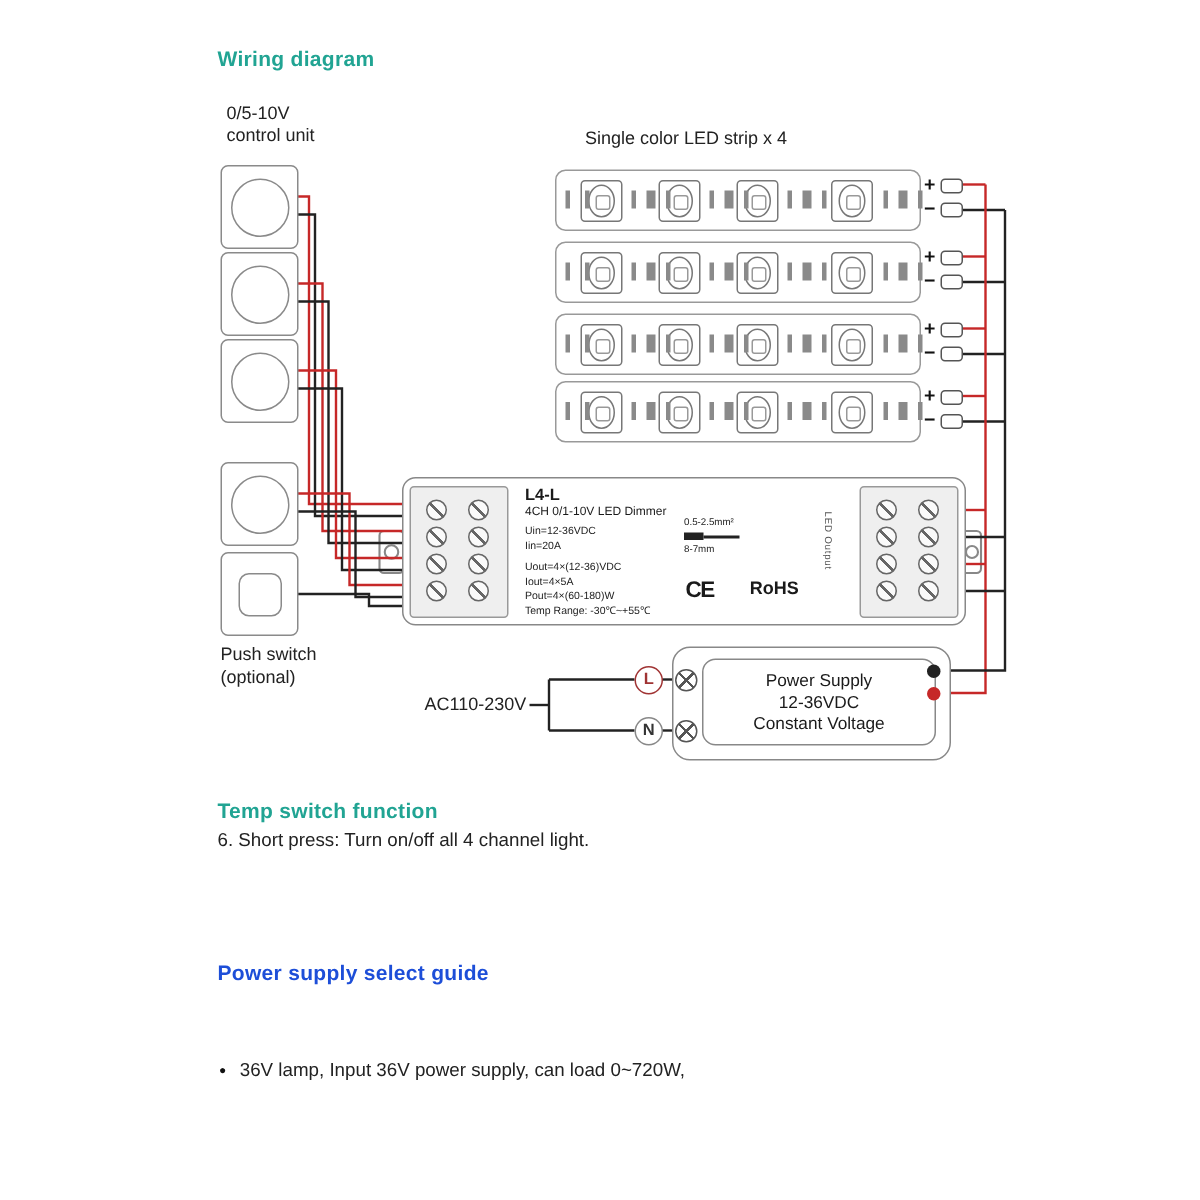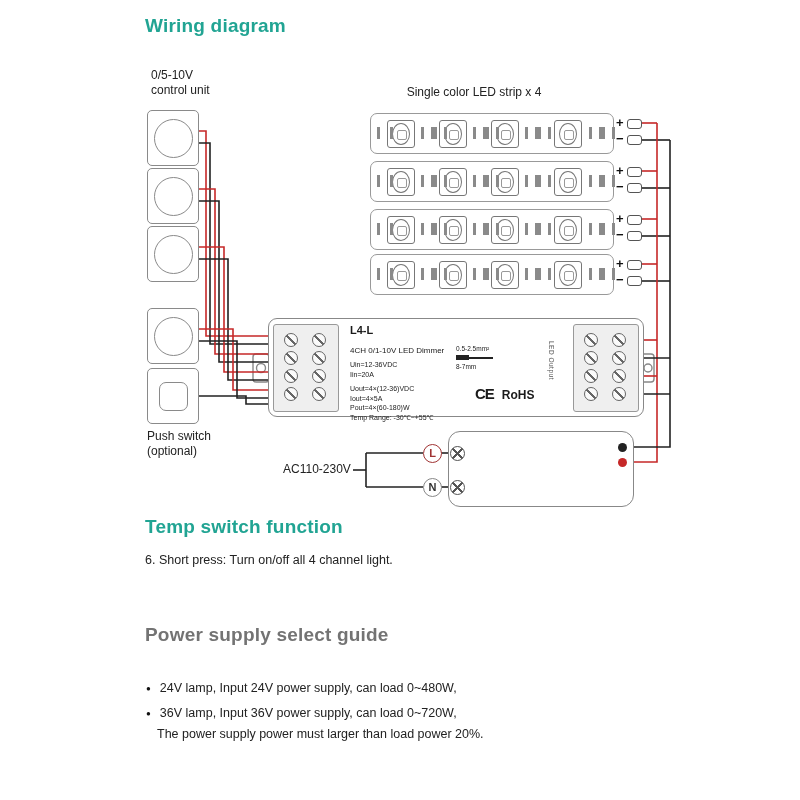--- a/index.html
+++ b/index.html
@@ -1,48 +1,48 @@
 <!DOCTYPE html>
 <html><head>
 <meta charset="utf-8">
 <style>
   html,body{margin:0;padding:0;background:#fff;}
   body{font-family:"Liberation Sans",sans-serif;color:#1a1a1a;}
   .canvas{position:relative;width:800px;height:800px;background:#fff;overflow:hidden;}
   .abs{position:absolute;}
-  .sec-heading{position:absolute;font-size:19px;font-weight:bold;letter-spacing:.2px;}
+  .sec-heading{position:absolute;font-size:14px;font-weight:bold;letter-spacing:.2px;margin-top:16px;}
   .small-label{position:absolute;font-size:12px;line-height:15px;color:#222;}
   .body-text{position:absolute;font-size:12.5px;color:#222;}
   
   .knob{position:absolute;left:147px;width:50px;height:54px;border:1.5px solid #8a8a8a;border-radius:5px;background:#fff;}
   .dial{position:absolute;inset:0;margin:auto;width:37px;height:37px;border:1.4px solid #8a8a8a;border-radius:50%;}
   .psq{position:absolute;inset:0;margin:auto;width:27px;height:27px;border:1.4px solid #8a8a8a;border-radius:7px;}
   
   .strip{position:absolute;left:370px;width:242px;height:39px;border:1.4px solid #999;border-radius:7px;background:#fff;}
   .chip{position:absolute;top:6px;width:26px;height:26px;border:1.2px solid #777;border-radius:3px;background:#fff;}
   .chip-core{position:absolute;inset:2px 4px;border:1px solid #777;border-radius:50%;}
   .chip-core::after{content:"";position:absolute;left:50%;top:50%;width:8px;height:8px;margin:-4px 0 0 -4px;border:1px solid #999;border-radius:2px;}
   .pad{position:absolute;top:13px;width:10px;height:12px;border-left:3px solid #8a8a8a;border-right:3px solid #8a8a8a;}
   .term{position:absolute;font-size:13px;font-weight:bold;color:#111;line-height:14px;}
   .conn{position:absolute;width:13px;height:8px;border:1.3px solid #555;border-radius:3px;background:#fff;}
   
   .device{position:absolute;left:268px;top:318px;width:374px;height:97px;border:1.6px solid #888;border-radius:9px;background:#fff;}
   .tblock{position:absolute;top:5px;width:64px;height:86px;border:1.2px solid #999;border-radius:3px;background:#efefef;}
   .screw{position:absolute;width:12px;height:12px;border:1.2px solid #666;border-radius:50%;
          background:linear-gradient(45deg,transparent 44%,#666 44% 56%,transparent 56%),#fafafa;}
   .model{font-size:11px;font-weight:bold;margin-top:2px;}
-  .devname{font-size:8px;margin-top:10px;}
+  .devname{font-size:8px;margin-top:0;}
   .spec{font-size:7px;line-height:9.5px;color:#222;}
   .gap{margin-top:5px;}
   .gauge{position:absolute;left:187px;top:26px;width:62px;}
   .gtext{font-size:6.5px;line-height:8px;color:#222;}
   .gicon{position:relative;height:10px;width:40px;}
   .gicon::before{content:"";position:absolute;left:0;top:2px;width:13px;height:5px;background:#222;}
   .gicon::after{content:"";position:absolute;left:13px;top:4px;width:24px;height:2px;background:#222;}
-  .ce-row{position:absolute;left:206px;top:66px;display:flex;align-items:flex-end;gap:8px;}
+  .ce-row{position:absolute;left:188px;top:66px;display:flex;align-items:flex-start;gap:24px;}
   .ce{font-size:15px;font-weight:bold;letter-spacing:-1px;}
   .rohs{font-size:12px;font-weight:bold;}
   .ledout{position:absolute;left:279px;top:22px;height:62px;writing-mode:vertical-rl;font-size:6.5px;color:#555;letter-spacing:.5px;}
   
   .psu-outer{position:absolute;left:448px;top:431px;width:184px;height:74px;border:1.5px solid #888;border-radius:12px;background:#fff;}
   .psu-inner{position:absolute;left:468px;top:439px;width:156px;height:58px;border:1.4px solid #888;border-radius:9px;background:#fff;
              text-align:center;font-size:11.5px;line-height:14.5px;padding-top:7px;box-sizing:border-box;}
   .xscrew{position:absolute;width:13px;height:13px;border:1.3px solid #555;border-radius:50%;
           background:linear-gradient(45deg,transparent 45%,#555 45% 55%,transparent 55%),
                      linear-gradient(-45deg,transparent 45%,#555 45% 55%,transparent 55%),#fff;}
@@ -120,21 +120,21 @@
     </div>
 
   <div class="knob" style="top:368px">
       <div class="psq"></div>
     </div>
   <div class="small-label" style="left:147px;top:429px">
     <span>Push switch</span><br>
     <span>(optional)</span>
   </div>
 
-  <div class="small-label" style="left:374px;top:85px;width:200px;text-align:center">Single color LED strip x 4</div>
+  <div class="small-label" style="left:390px;top:85px;width:200px;">Single color LED strip x 4</div>
   <div class="strip" style="top:113px">
       <div class="chip" style="left: 16px;">
         <div class="chip-core"></div>
       </div>
       <div class="chip" style="left: 68px;">
         <div class="chip-core"></div>
       </div>
       <div class="chip" style="left: 120px;">
         <div class="chip-core"></div>
       </div>
@@ -258,39 +258,40 @@
       <div class="gtext">8-7mm</div>
     </div>
     <div class="ce-row">
       <span class="ce">CE</span>
       <span class="rohs">RoHS</span>
     </div>
     <div class="ledout">LED Output</div>
   </div>
 
   <div class="psu-outer"></div>
+  <div class="psu-inner">
+    <div>Power Supply</div>
+    <div>12-36VDC</div>
+    <div>Constant Voltage</div>
+  </div>
   <div class="xscrew" style="left:450px;top:446px"></div>
   <div class="xscrew" style="left:450px;top:480px"></div>
   <div class="lncirc" id="l-circ" style="left: 423px; top: 444px; color: rgb(160, 51, 51); border-color: rgb(160, 51, 51);">L</div>
   <div class="lncirc" id="n-circ" style="left: 423px; top: 478px; color: rgb(51, 51, 51); border-color: rgb(136, 136, 136);">N</div>
   <div class="dot9" id="dc-neg" style="left: 618px; top: 443px; background: rgb(34, 34, 34);"></div>
   <div class="dot9" id="dc-pos" style="left: 618px; top: 458px; background: rgb(198, 40, 40);"></div>
   <div class="body-text" style="left:283px;top:462px;font-size:12px">AC110-230V</div>
 
   <div class="sec-heading" style="left: 145px; top: 516px; color: rgb(33, 164, 147);">Temp switch function</div>
   <div class="body-text" style="left:145px;top:553px">6. Short press: Turn on/off all 4 channel light.</div>
 
-  <div class="sec-heading" style="left: 145px; top: 624px; color: #737373;">Power supply select guide</div>
-  <div class="brow" style="left:146px;top:681px">
-    <span>24V lamp, Input 24V power supply, can load 0~480W,</span>
-    </div>
+  <div class="sec-heading" style="left: 145px; top: 624px; color: #1d4ed8;">Power supply select guide</div>
   <div class="brow" style="left:146px;top:706px">
     <span>36V lamp, Input 36V power supply, can load 0~720W,</span>
     </div>
-  <div class="body-text" style="left:157px;top:727px">The power supply power must larger than load power 20%.</div>
 <div class="term" style="left: 616px; top: 116px;">+</div>
     <div class="term" style="left: 616px; top: 132px;">−</div>
     <div class="conn" style="left: 627px; top: 119px;"></div>
     <div class="conn" style="left: 627px; top: 135px;"></div>
     <div class="term" style="left: 616px; top: 164px;">+</div>
     <div class="term" style="left: 616px; top: 180px;">−</div>
     <div class="conn" style="left: 627px; top: 167px;"></div>
     <div class="conn" style="left: 627px; top: 183px;"></div>
     <div class="term" style="left: 616px; top: 212px;">+</div>
     <div class="term" style="left: 616px; top: 228px;">−</div>

